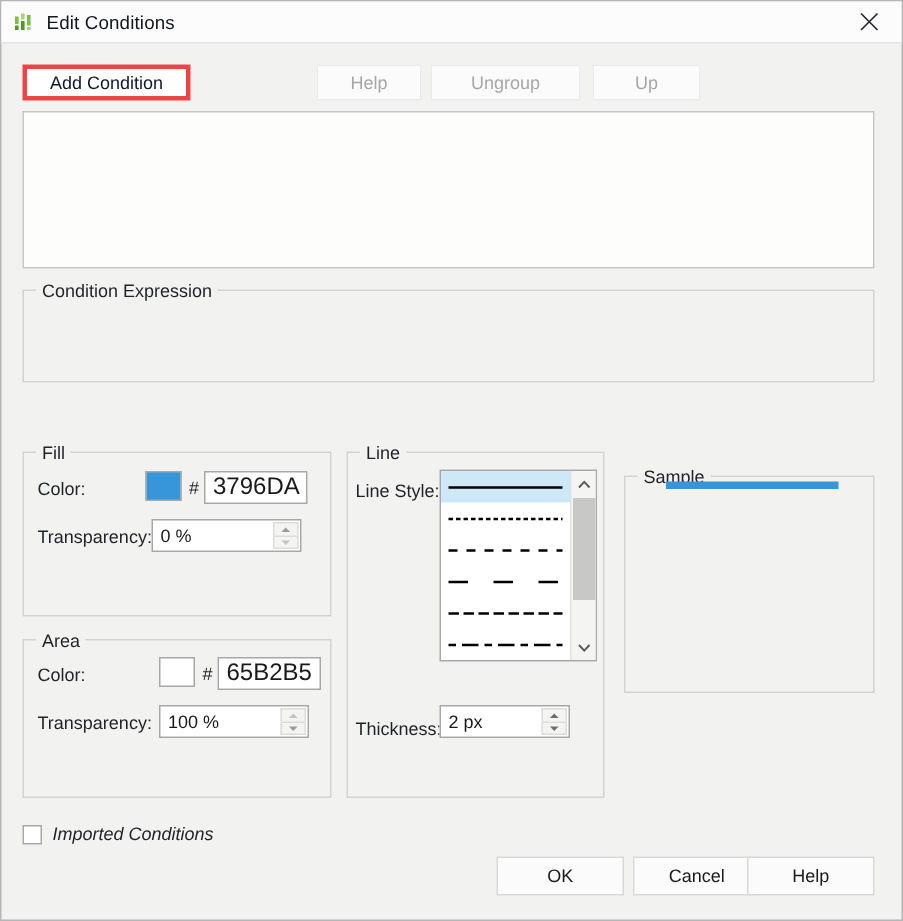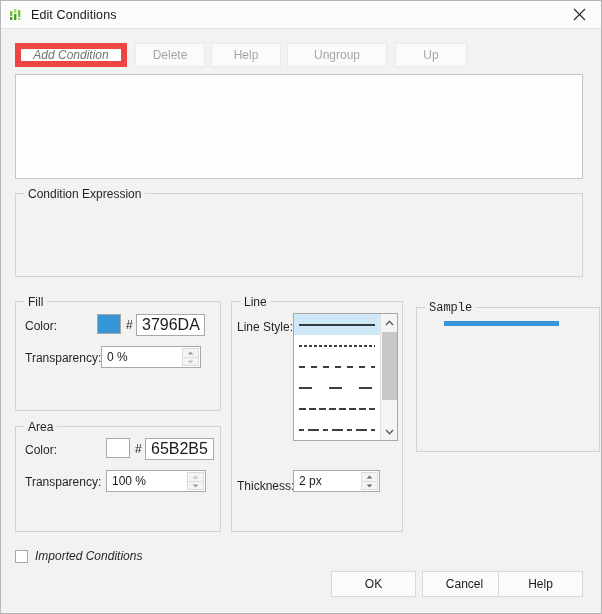--- a/index.html
+++ b/index.html
@@ -80,24 +80,23 @@
     font-family: "Liberation Sans", sans-serif;
     font-size: 12px;
     color: #a6a6a6;
     display: flex;
     align-items: center;
     justify-content: center;
     cursor: default;
     padding: 0;
   }
   .tb-btn.enabled {
-    border: 6px solid #ef4444;
-    color: #737373;
-    background: #ffffff;
-    font-style: italic;
+    border: 3px solid #ef4444;
+    color: #0f172a;
+    background: #ffffff;
   }
 
   
   .cond-list {
     position: absolute;
     left: 14px;
     top: 73px;
     width: 568px;
     height: 105px;
     background: #fdfdfb;
@@ -116,25 +115,25 @@
     position: absolute;
     top: -7px;
     left: 8px;
     background: #f2f2f0;
     padding: 0 4px;
     font-size: 12px;
     color: #1f2328;
     white-space: nowrap;
   }
 
-  #gb-expression { left: 14px; top: 192px; width: 568px; height: 84px; }
+  #gb-expression { left: 14px; top: 192px; width: 568px; height: 62px; }
   #gb-fill       { left: 14px; top: 300px; width: 206px; height: 110px; }
   #gb-area       { left: 14px; top: 425px; width: 206px; height: 106px; }
   #gb-line       { left: 230px; top: 300px; width: 172px; height: 231px; }
-  #gb-sample     { left: 415px; top: 306px; width: 184px; height: 145px; font-family: Liberation Mono, monospace; }
+  #gb-sample     { left: 415px; top: 316px; width: 167px; height: 145px; }
 
   
   .lbl {
     position: absolute;
     font-size: 12px;
     color: #1f2328;
     white-space: nowrap;
   }
   .swatch {
     position: absolute;
@@ -331,21 +330,20 @@
     <span class="title-text">Edit Conditions</span>
     <span class="close-btn">
       <svg width="13" height="13" viewBox="0 0 13 13">
         <path d="M1 1 L12 12 M12 1 L1 12" stroke="#20242a" stroke-width="1.1" fill="none"></path>
       </svg>
     </span>
   </div>
 
   <div class="toolbar">
     <button class="tb-btn enabled" style="left:0px;width:112px;">Add Condition</button>
-    <button class="tb-btn" style="left:120px;width:70px;">Delete</button>
     <button class="tb-btn" style="left:196px;width:70px;">Help</button>
     <button class="tb-btn" style="left:272px;width:100px;">Ungroup</button>
     <button class="tb-btn" style="left:380px;width:72px;">Up</button>
     <button class="tb-btn" style="left:458px;width:78px;margin-top:32px;">Down</button>
   </div>
 
   <div class="cond-list"></div>
 
   <div class="groupbox" id="gb-expression">
     <span class="gb-title">Condition Expression</span>

